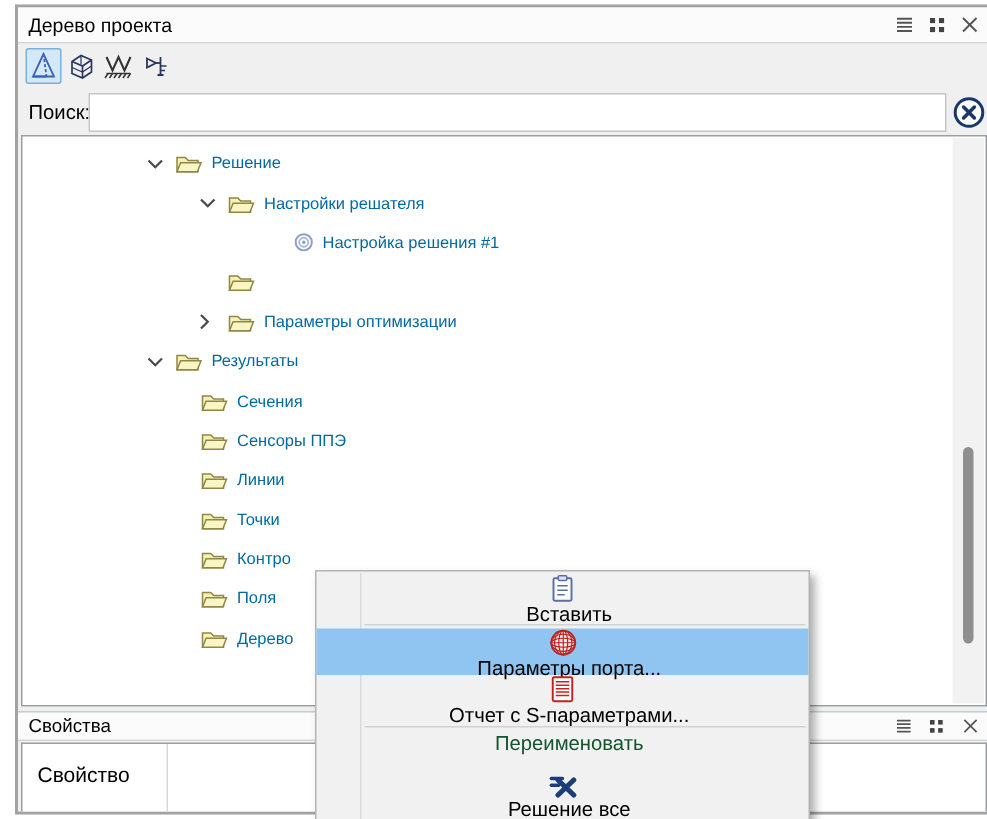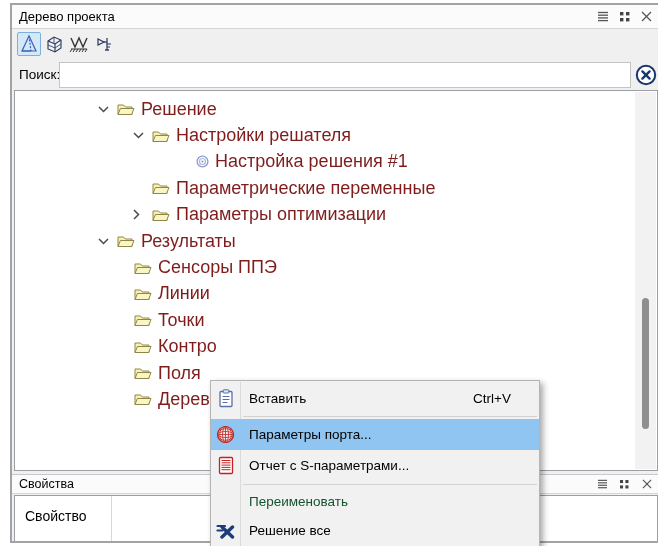--- a/index.html
+++ b/index.html
@@ -28,21 +28,21 @@
                display:flex; align-items:center; }
   .search-label { font-size:13.5px; color:#000; padding-left:7px; width:47px; }
   .search-input { width:572px; height:26px; border:1px solid #c4c4c4; background:#ffffff;
                   font-size:13px; padding:0 6px; outline:none; font-family:"Liberation Sans",sans-serif; }
   .clear-btn { width:23px; height:23px; margin-left:3px; display:flex; align-items:center; justify-content:center; background:transparent; border:none; }
 
   
   .tree { position:absolute; left:2px; top:85px; width:644px; height:381px;
           background:#ffffff; border:1px solid #9a9fa5; overflow:hidden; }
   .tree-rows { position:absolute; left:0; top:5px; width:100%; }
-  .trow { position:relative; height:26.4px; display:flex; align-items:center; font-size:18px; color:#7f1d1d; }
+  .trow { position:relative; height:26.4px; display:flex; align-items:center; font-size:11px; color:#0369a1; }
   .trow .hl { position:absolute; left:117px; right:25px; top:1px; bottom:2px;
               background:#cce8ff; border:1px solid #77bdf2; }
   .trow .cnt { position:relative; display:flex; align-items:center; }
   .tA  { padding-left:83px; }
   .tBc { padding-left:118px; }
   .tBn { padding-left:137px; }
   .tR  { padding-left:119px; }
   .tC  { padding-left:181px; }
   .chev { width:19px; display:flex; align-items:center; justify-content:flex-start; }
   .ficon { margin-right:6px; display:flex; align-items:center; }
@@ -60,21 +60,21 @@
   .props-table { position:absolute; left:2px; top:490px; width:644px; height:46px;
                  background:#ffffff; border:1px solid #9a9fa5; border-bottom:none; }
   .pcol { position:absolute; left:10px; top:12px; font-size:14px; color:#000; }
   .pdivider { position:absolute; left:96px; top:0; bottom:0; width:1px; background:#d8d8d8; }
 
   
   .ctx-menu { position:absolute; left:198px; top:375px; width:330px;
               background:#f1f1f1; border:1px solid #b4b4b4;
               box-shadow:3px 3px 6px rgba(0,0,0,0.35); padding:2px 0; z-index:10; }
   .ctx-vline { position:absolute; left:29px; top:1px; bottom:1px; width:1px; background:#dadada; z-index:0; }
-  .mi { position:relative; z-index:1; display:flex; align-items:center; height:30px; font-size:13.5px; color:#000; }
+  .mi { position:relative; z-index:1; display:flex; align-items:center; height:30px; font-size:13.5px; color:#000;flex-direction:column; }
   .mi.tall { height:31px; }
   .mi.short { height:27px; }
   .mi.hot { background:#90c5f2; }
   .mi.disabled { color:#14532d; }
   .mi .mic { width:29px; display:flex; align-items:center; justify-content:center; }
   .mi .mlabel { flex:1; padding-left:9px; white-space:nowrap; }
   .mi .mshort { padding-right:28px; }
   .msep { position:relative; z-index:1; margin:2px 2px 2px 32px; border-top:1px solid #d2d2d2; }
   .msep.wide { margin-top:3px; margin-bottom:3px; }
 </style>
@@ -234,21 +234,20 @@
         </div>
 
         <div class="trow tBn">
           <span class="cnt">
               <span class="ficon">
                 <svg width="18" height="14" viewBox="0 0 18 14">
                   <path d="M1 3 L6.5 3 L8.5 5 L15 5 L15 12.5 L1 12.5 Z" fill="#f7f1b2" stroke="#8f8747"></path>
                   <path d="M3.4 6.5 L17 6.5 L14.6 12.5 L1 12.5 Z" fill="#faf5c4" stroke="#8f8747"></path>
                 </svg>
               </span>
-          <span class="tlabel">Параметрические переменные</span>
             </span>
         </div>
 
         <div class="trow tBc">
           <span class="cnt">
               <span class="chev">
                 <svg width="7" height="11" viewBox="0 0 7 11">
                   <polyline points="1,1 5.5,5.5 1,10" fill="none" stroke="#4a4a4a" stroke-width="1.5"></polyline>
                 </svg>
               </span>
@@ -272,20 +271,31 @@
           <span class="ficon">
                 <svg width="18" height="14" viewBox="0 0 18 14">
                   <path d="M1 3 L6.5 3 L8.5 5 L15 5 L15 12.5 L1 12.5 Z" fill="#f7f1b2" stroke="#8f8747"></path>
                   <path d="M3.4 6.5 L17 6.5 L14.6 12.5 L1 12.5 Z" fill="#faf5c4" stroke="#8f8747"></path>
                 </svg>
               </span>
           <span class="tlabel">Результаты</span>
             </span>
         </div>
 
+        <div class="trow tR">
+          <span class="cnt">
+              <span class="ficon">
+                <svg width="18" height="14" viewBox="0 0 18 14">
+                  <path d="M1 3 L6.5 3 L8.5 5 L15 5 L15 12.5 L1 12.5 Z" fill="#f7f1b2" stroke="#8f8747"></path>
+                  <path d="M3.4 6.5 L17 6.5 L14.6 12.5 L1 12.5 Z" fill="#faf5c4" stroke="#8f8747"></path>
+                </svg>
+              </span>
+          <span class="tlabel">Сечения</span>
+            </span>
+        </div>
 
         <div class="trow tR">
           <span class="cnt">
               <span class="ficon">
                 <svg width="18" height="14" viewBox="0 0 18 14">
                   <path d="M1 3 L6.5 3 L8.5 5 L15 5 L15 12.5 L1 12.5 Z" fill="#f7f1b2" stroke="#8f8747"></path>
                   <path d="M3.4 6.5 L17 6.5 L14.6 12.5 L1 12.5 Z" fill="#faf5c4" stroke="#8f8747"></path>
                 </svg>
               </span>
           <span class="tlabel">Сенсоры ППЭ</span>

